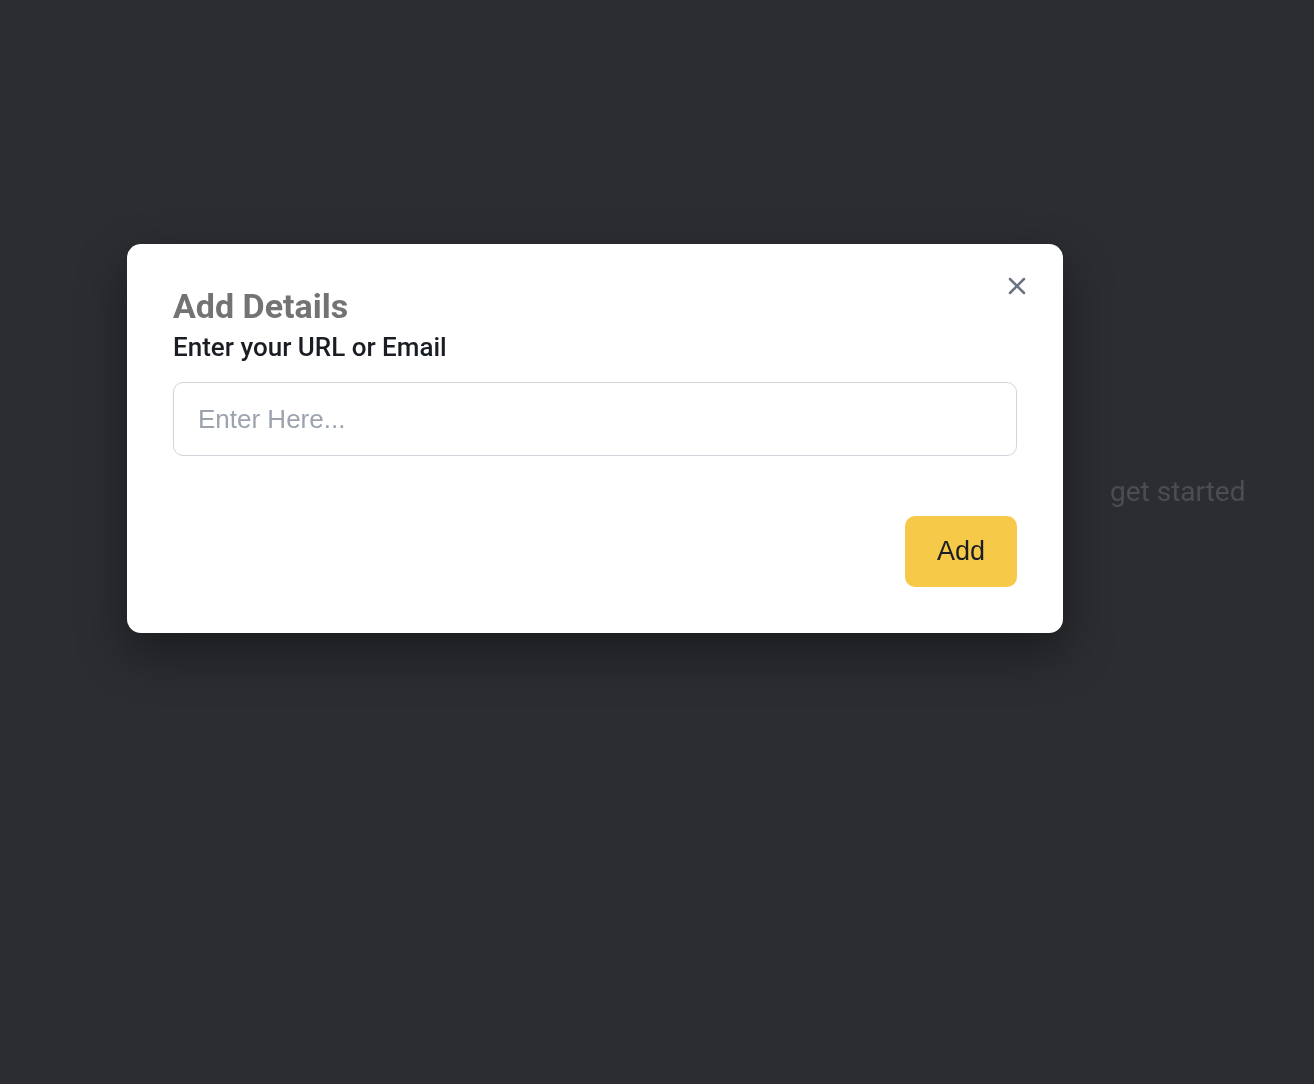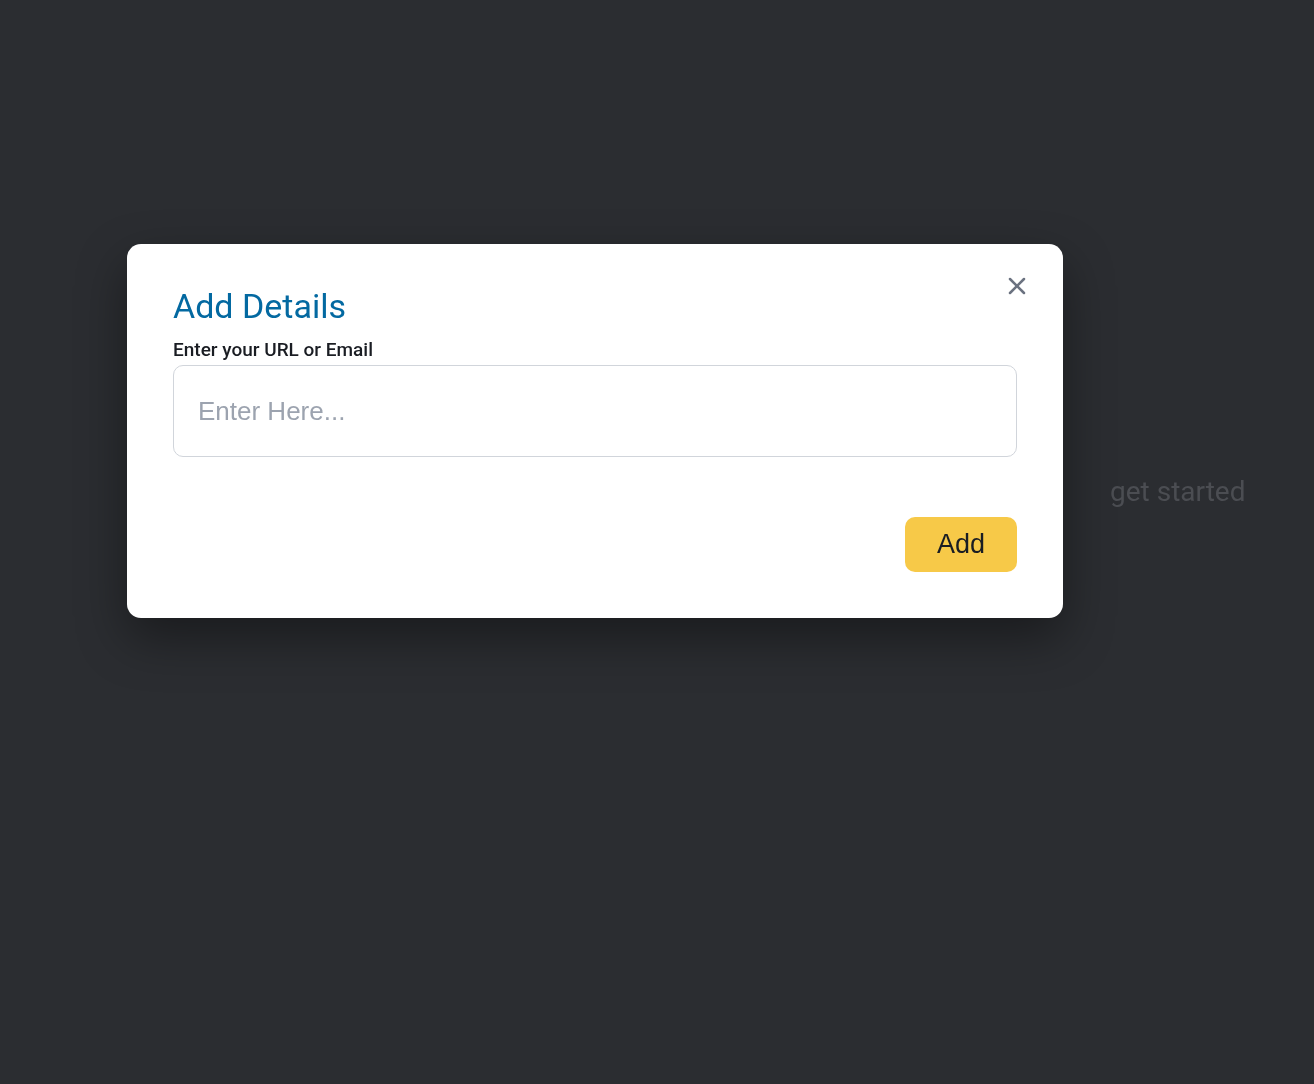--- a/index.html
+++ b/index.html
@@ -64,43 +64,43 @@
       color: #6b7280;
     }
 
     .modal-close svg {
       width: 24px;
       height: 24px;
     }
 
     .modal-title {
       font-size: 34px;
-      font-weight: 400;
-      color: #0369a1;
-      margin-bottom: 12px;
+      font-weight: 700;
+      color: #737373;
+      margin-bottom: 6px;
     }
 
     .modal-subtitle {
       font-size: 26px;
       font-weight: 400;
       color: #6b7280;
       margin-bottom: 42px;
     }
 
     .input-label {
-      font-size: 19px;
+      font-size: 26px;
       font-weight: 500;
       color: #1a1d23;
-      margin-bottom: 4px;
+      margin-bottom: 20px;
       display: block;
     }
 
     .text-input {
       width: 100%;
-      height: 92px;
+      height: 74px;
       padding: 0 24px;
       font-size: 26px;
       color: #1a1d23;
       background-color: #ffffff;
       border: 1.5px solid #d1d5db;
       border-radius: 10px;
       outline: none;
     }
 
     .text-input::placeholder {
@@ -113,21 +113,21 @@
       margin-top: 60px;
     }
 
     .add-button {
       background-color: #f7c948;
       color: #1a1d23;
       font-size: 27px;
       font-weight: 500;
       border: none;
       border-radius: 10px;
-      padding: 12px 32px;
+      padding: 20px 32px;
       cursor: pointer;
     }
   </style>
 </head>
 <body>
 
 <div class="background-text">get started</div>
 
 <div class="modal-overlay">
   <div class="modal">

